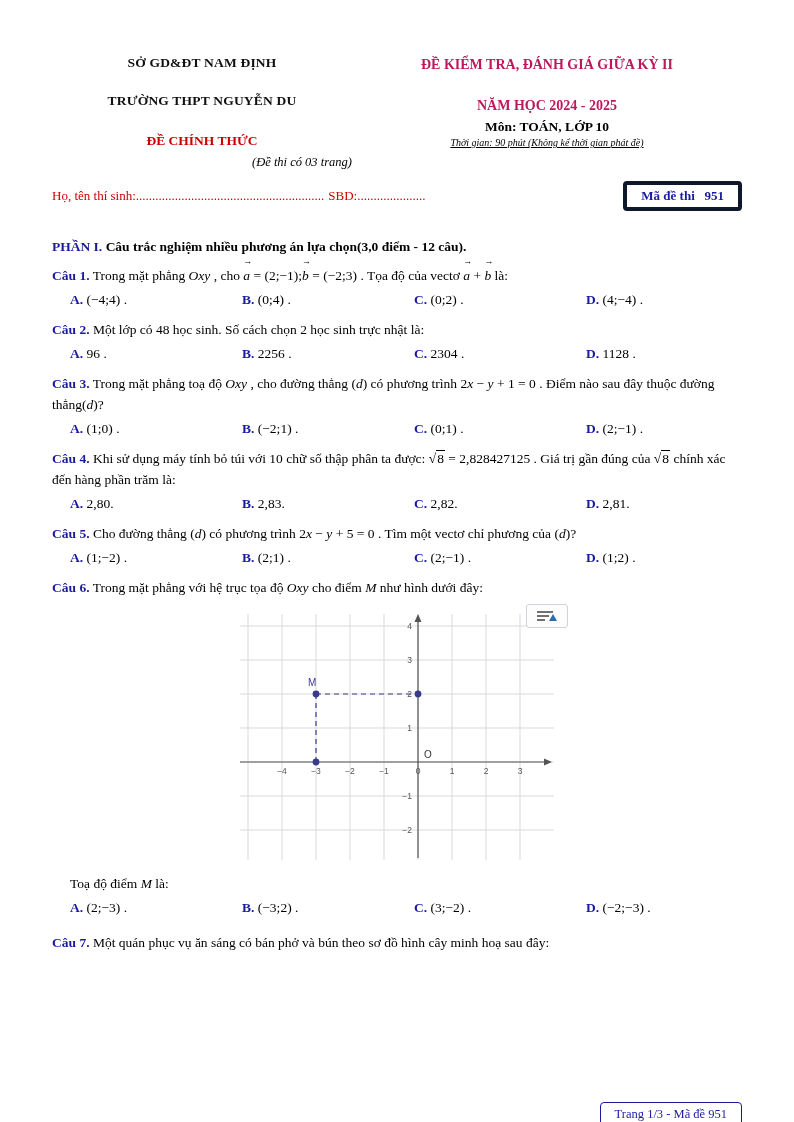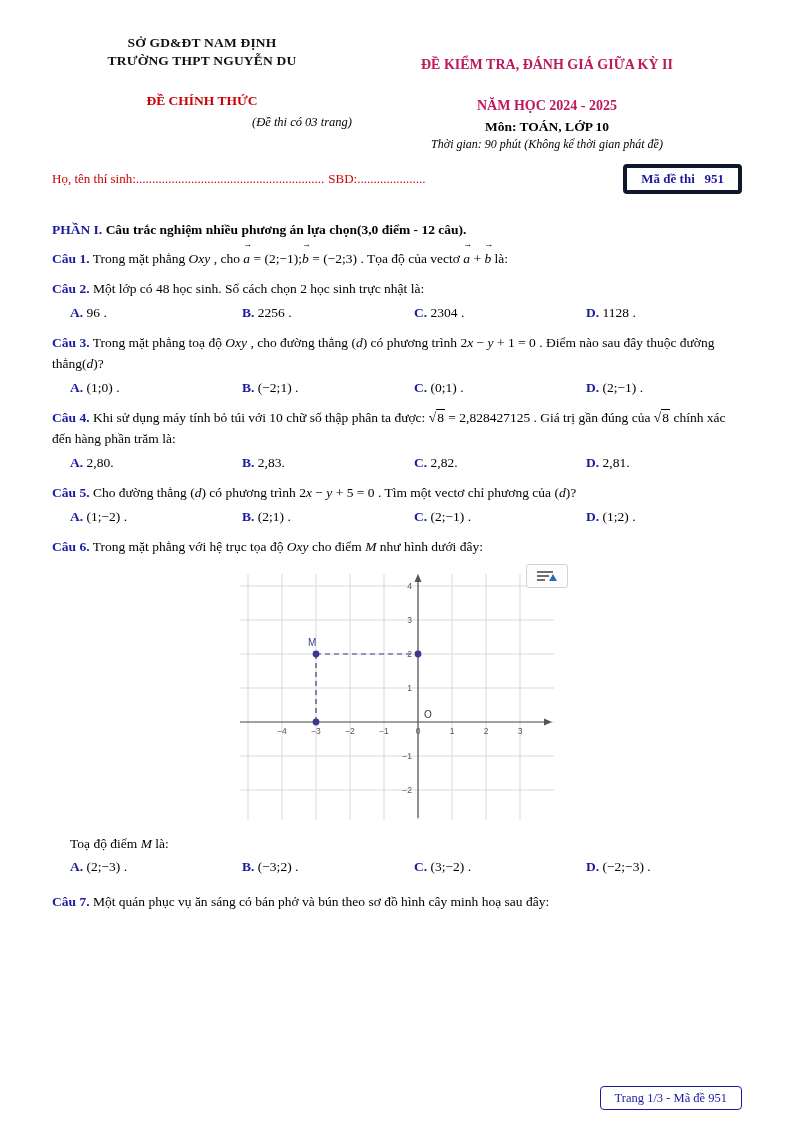--- a/index.html
+++ b/index.html
@@ -42,34 +42,36 @@
     text-align: center;
     font-size: 13.5px;
     line-height: 1.45;
   }
   .bold { font-weight: bold; }
 
   .hdr-school {
     font-weight: bold;
     color: #111;
     letter-spacing: .2px;
+    margin-top: 20px;
   }
   .hdr-exam-title {
     font-weight: bold;
     color: #be185d;
     font-size: 14px;
     margin-top: 21px;
   }
   .hdr-subject {
     font-weight: bold;
     font-size: 13.5px;
   }
   .hdr-time {
     font-style: italic;
-    font-size: 12px;
+    font-size: 10px;
+    text-decoration: underline;
   }
   .official {
     margin-top: 22px;
     text-align: center;
     font-weight: bold;
     color: #cc0000;
     font-size: 13.5px;
   }
   .pages-note {
     text-align: right;
@@ -199,21 +201,21 @@
   .fig-caption {
     margin-top: 6px;
     padding-left: 18px;
     font-size: 13.5px;
   }
 
   
   .footer {
     position: absolute;
     right: 52px;
-    bottom: 50px;
+    bottom: 34px;
   }
   .footer-box {
     border: 1px solid #1a1aa0;
     border-radius: 4px;
     padding: 4px 14px;
     color: #1a1aa0;
     font-size: 12.5px;
     white-space: nowrap;
   }
 </style>
@@ -250,20 +252,26 @@
   <div class="content">
 
     <div class="part-title">
       <span class="pnum">PHẦN I.</span>
       <span class="bold">Câu trắc nghiệm nhiều phương án lựa chọn</span><span class="bold">(3,0 điểm - 12 câu).</span>
     </div>
 
     <div class="q">
       <span class="q-label">Câu 1.</span>
       <span class="q-text">Trong mặt phẳng <span class="mth">Oxy</span> , cho <span class="vecarrow">a</span><span class="mthn"> = </span><span class="mthn">(2;−1)</span>;<span class="vecarrow">b</span><span class="mthn"> = (−2;3)</span> . Tọa độ của vectơ <span class="vecarrow">a</span> + <span class="vecarrow">b</span>  là:</span>
+    </div>
+    <div class="answers">
+      <div class="opt"><span class="optlbl">A.</span> <span class="mthn">(−4;4)</span> .</div>
+      <div class="opt"><span class="optlbl">B.</span> <span class="mthn">(0;4)</span> .</div>
+      <div class="opt"><span class="optlbl">C.</span> <span class="mthn">(0;2)</span> .</div>
+      <div class="opt"><span class="optlbl">D.</span> <span class="mthn">(4;−4)</span> .</div>
     </div>
 
     <div class="q">
       <span class="q-label">Câu 2.</span>
       <span class="q-text">Một lớp có 48 học sinh. Số cách chọn 2 học sinh trực nhật là:</span>
     </div>
     <div class="answers">
       <div class="opt"><span class="optlbl">A.</span> <span>96</span> .</div>
       <div class="opt"><span class="optlbl">B.</span> <span>2256</span> .</div>
       <div class="opt"><span class="optlbl">C.</span> <span>2304</span> .</div>

